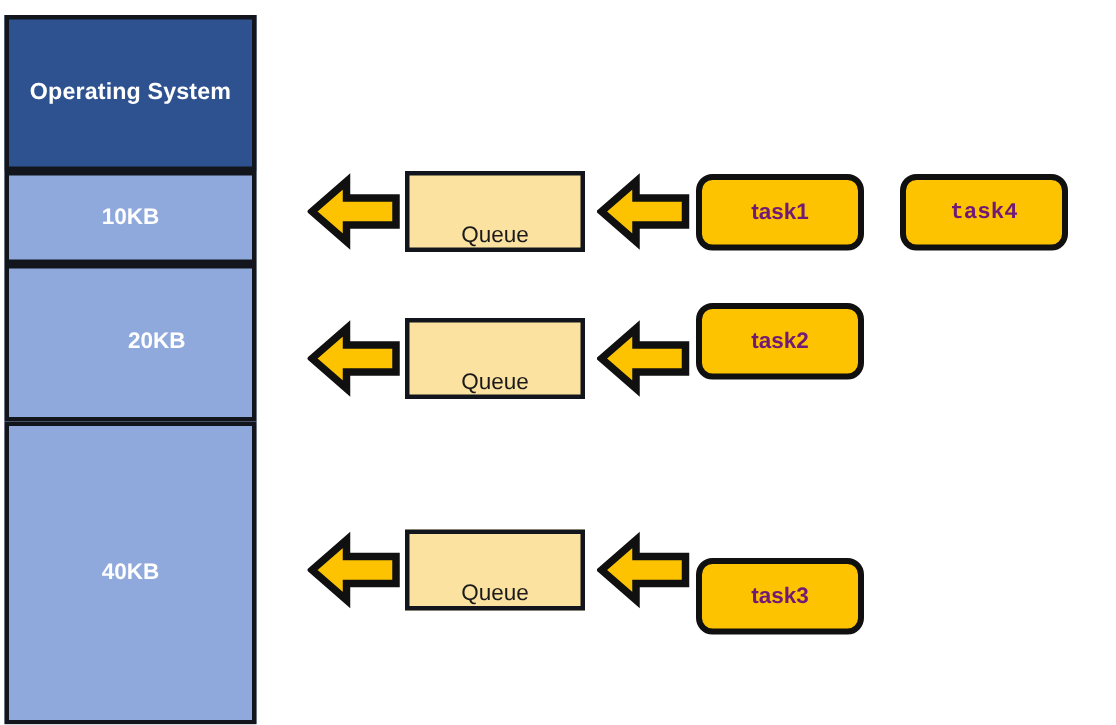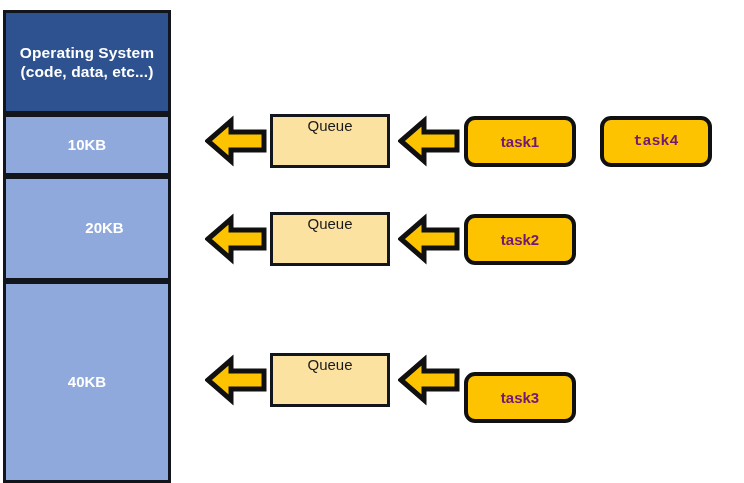--- a/index.html
+++ b/index.html
@@ -77,21 +77,21 @@
 
   
   .queue-box {
     position: absolute;
     width: 120px;
     height: 54px;
     box-sizing: border-box;
     background: #fce2a0;
     border: 3px solid #12161c;
     display: flex;
-    align-items: flex-start;
+    align-items: flex-end;
     justify-content: center;
     font-size: 15px;
     color: #1a1a1a;
   }
 
   
   .task-box {
     position: absolute;
     width: 112px;
     height: 51px;
@@ -118,21 +118,20 @@
 </head>
 <body>
 
 <div id="canvas">
 
   <div class="mem-col">
 
     <div class="mem-block mem-os">
       <span>
         <span>Operating System</span><br>
-        <span>(code, data, etc...)</span>
       </span>
     </div>
 
     <div class="mem-block mem-10">
       <span>10KB</span>
     </div>
 
     <div class="mem-block mem-20">
       <span>20KB</span>
     </div>
@@ -177,21 +176,21 @@
   <div class="queue-box" style="left:270px; top:212px;">
     <span>Queue</span>
   </div>
 
   <div class="arrow" style="left:398px; top:212px;">
     <svg viewBox="0 0 62 54" xmlns="http://www.w3.org/2000/svg">
       <polygon points="3,27 26,7 26,18 59,18 59,36 26,36 26,47" fill="#FDC300" stroke="#101010" stroke-width="5" stroke-linejoin="miter"></polygon>
     </svg>
   </div>
 
-  <div class="task-box" style="left:464px; top:214px;">
+  <div class="task-box" style="left:464px; top:202px;">
     <span>task2</span>
   </div>
 
   <div class="arrow" style="left:205px; top:353px;">
     <svg viewBox="0 0 62 54" xmlns="http://www.w3.org/2000/svg">
       <polygon points="3,27 26,7 26,18 59,18 59,36 26,36 26,47" fill="#FDC300" stroke="#101010" stroke-width="5" stroke-linejoin="miter"></polygon>
     </svg>
   </div>
 
   <div class="queue-box" style="left:270px; top:353px;">

